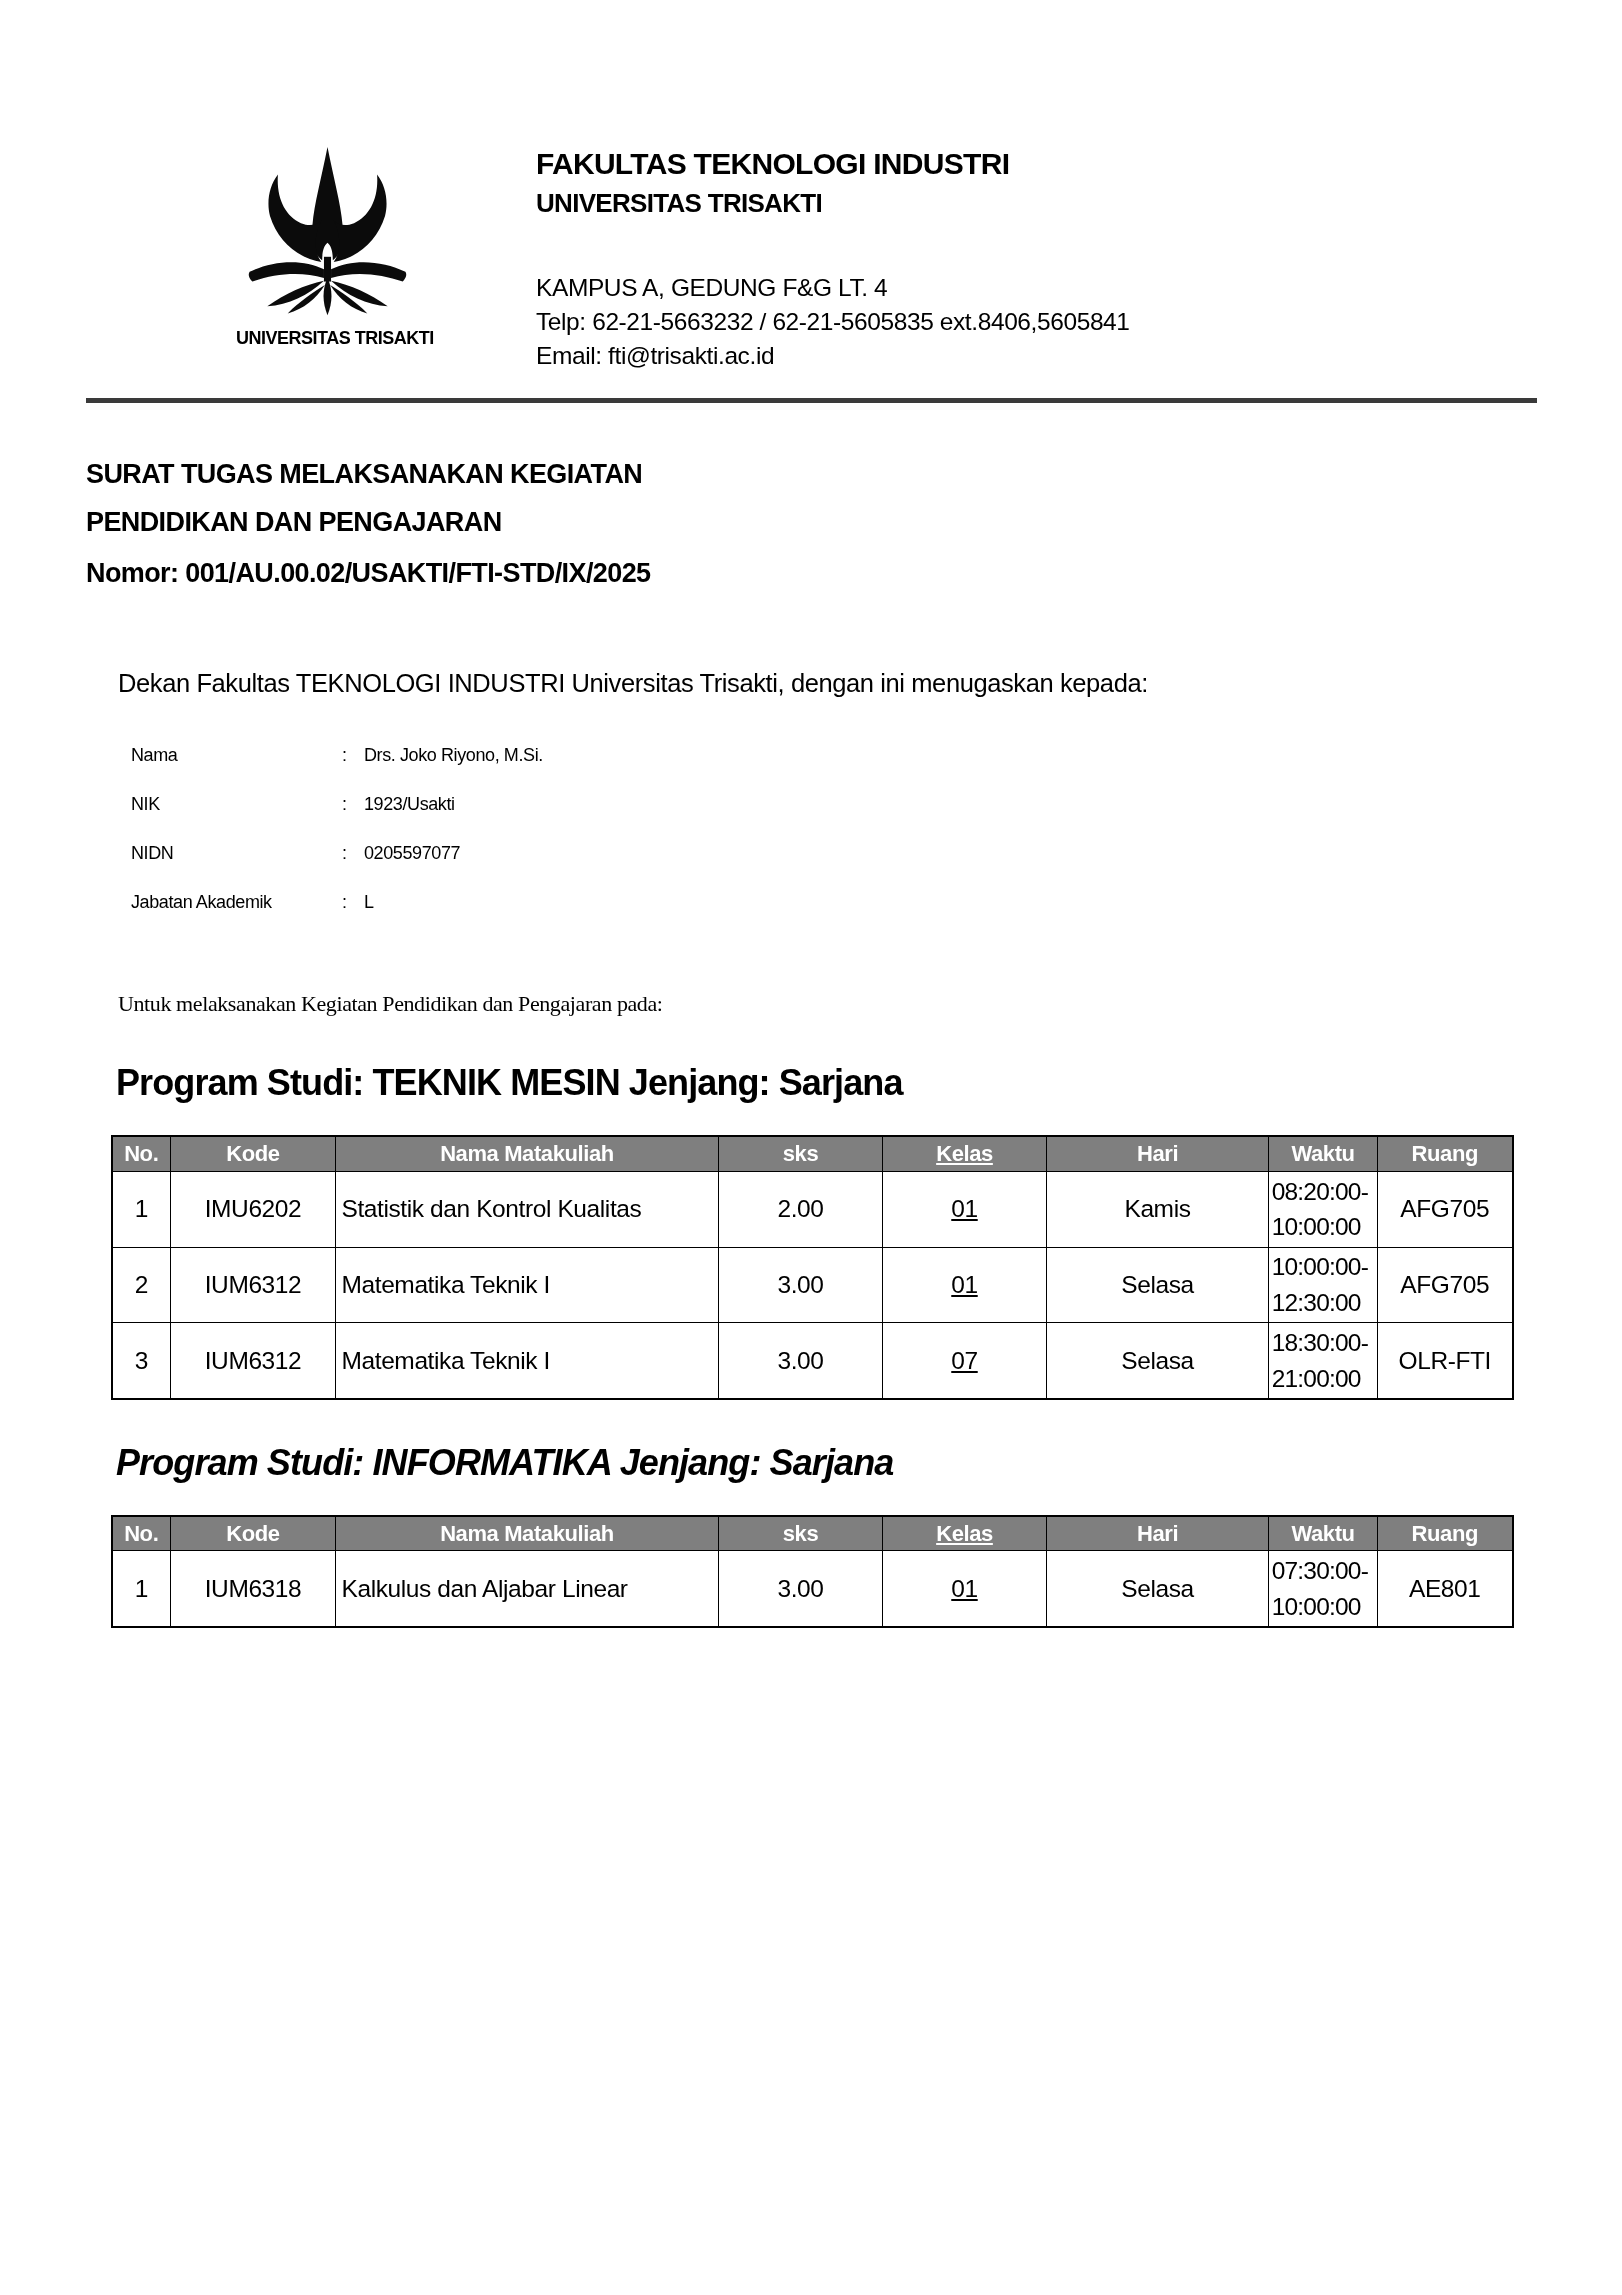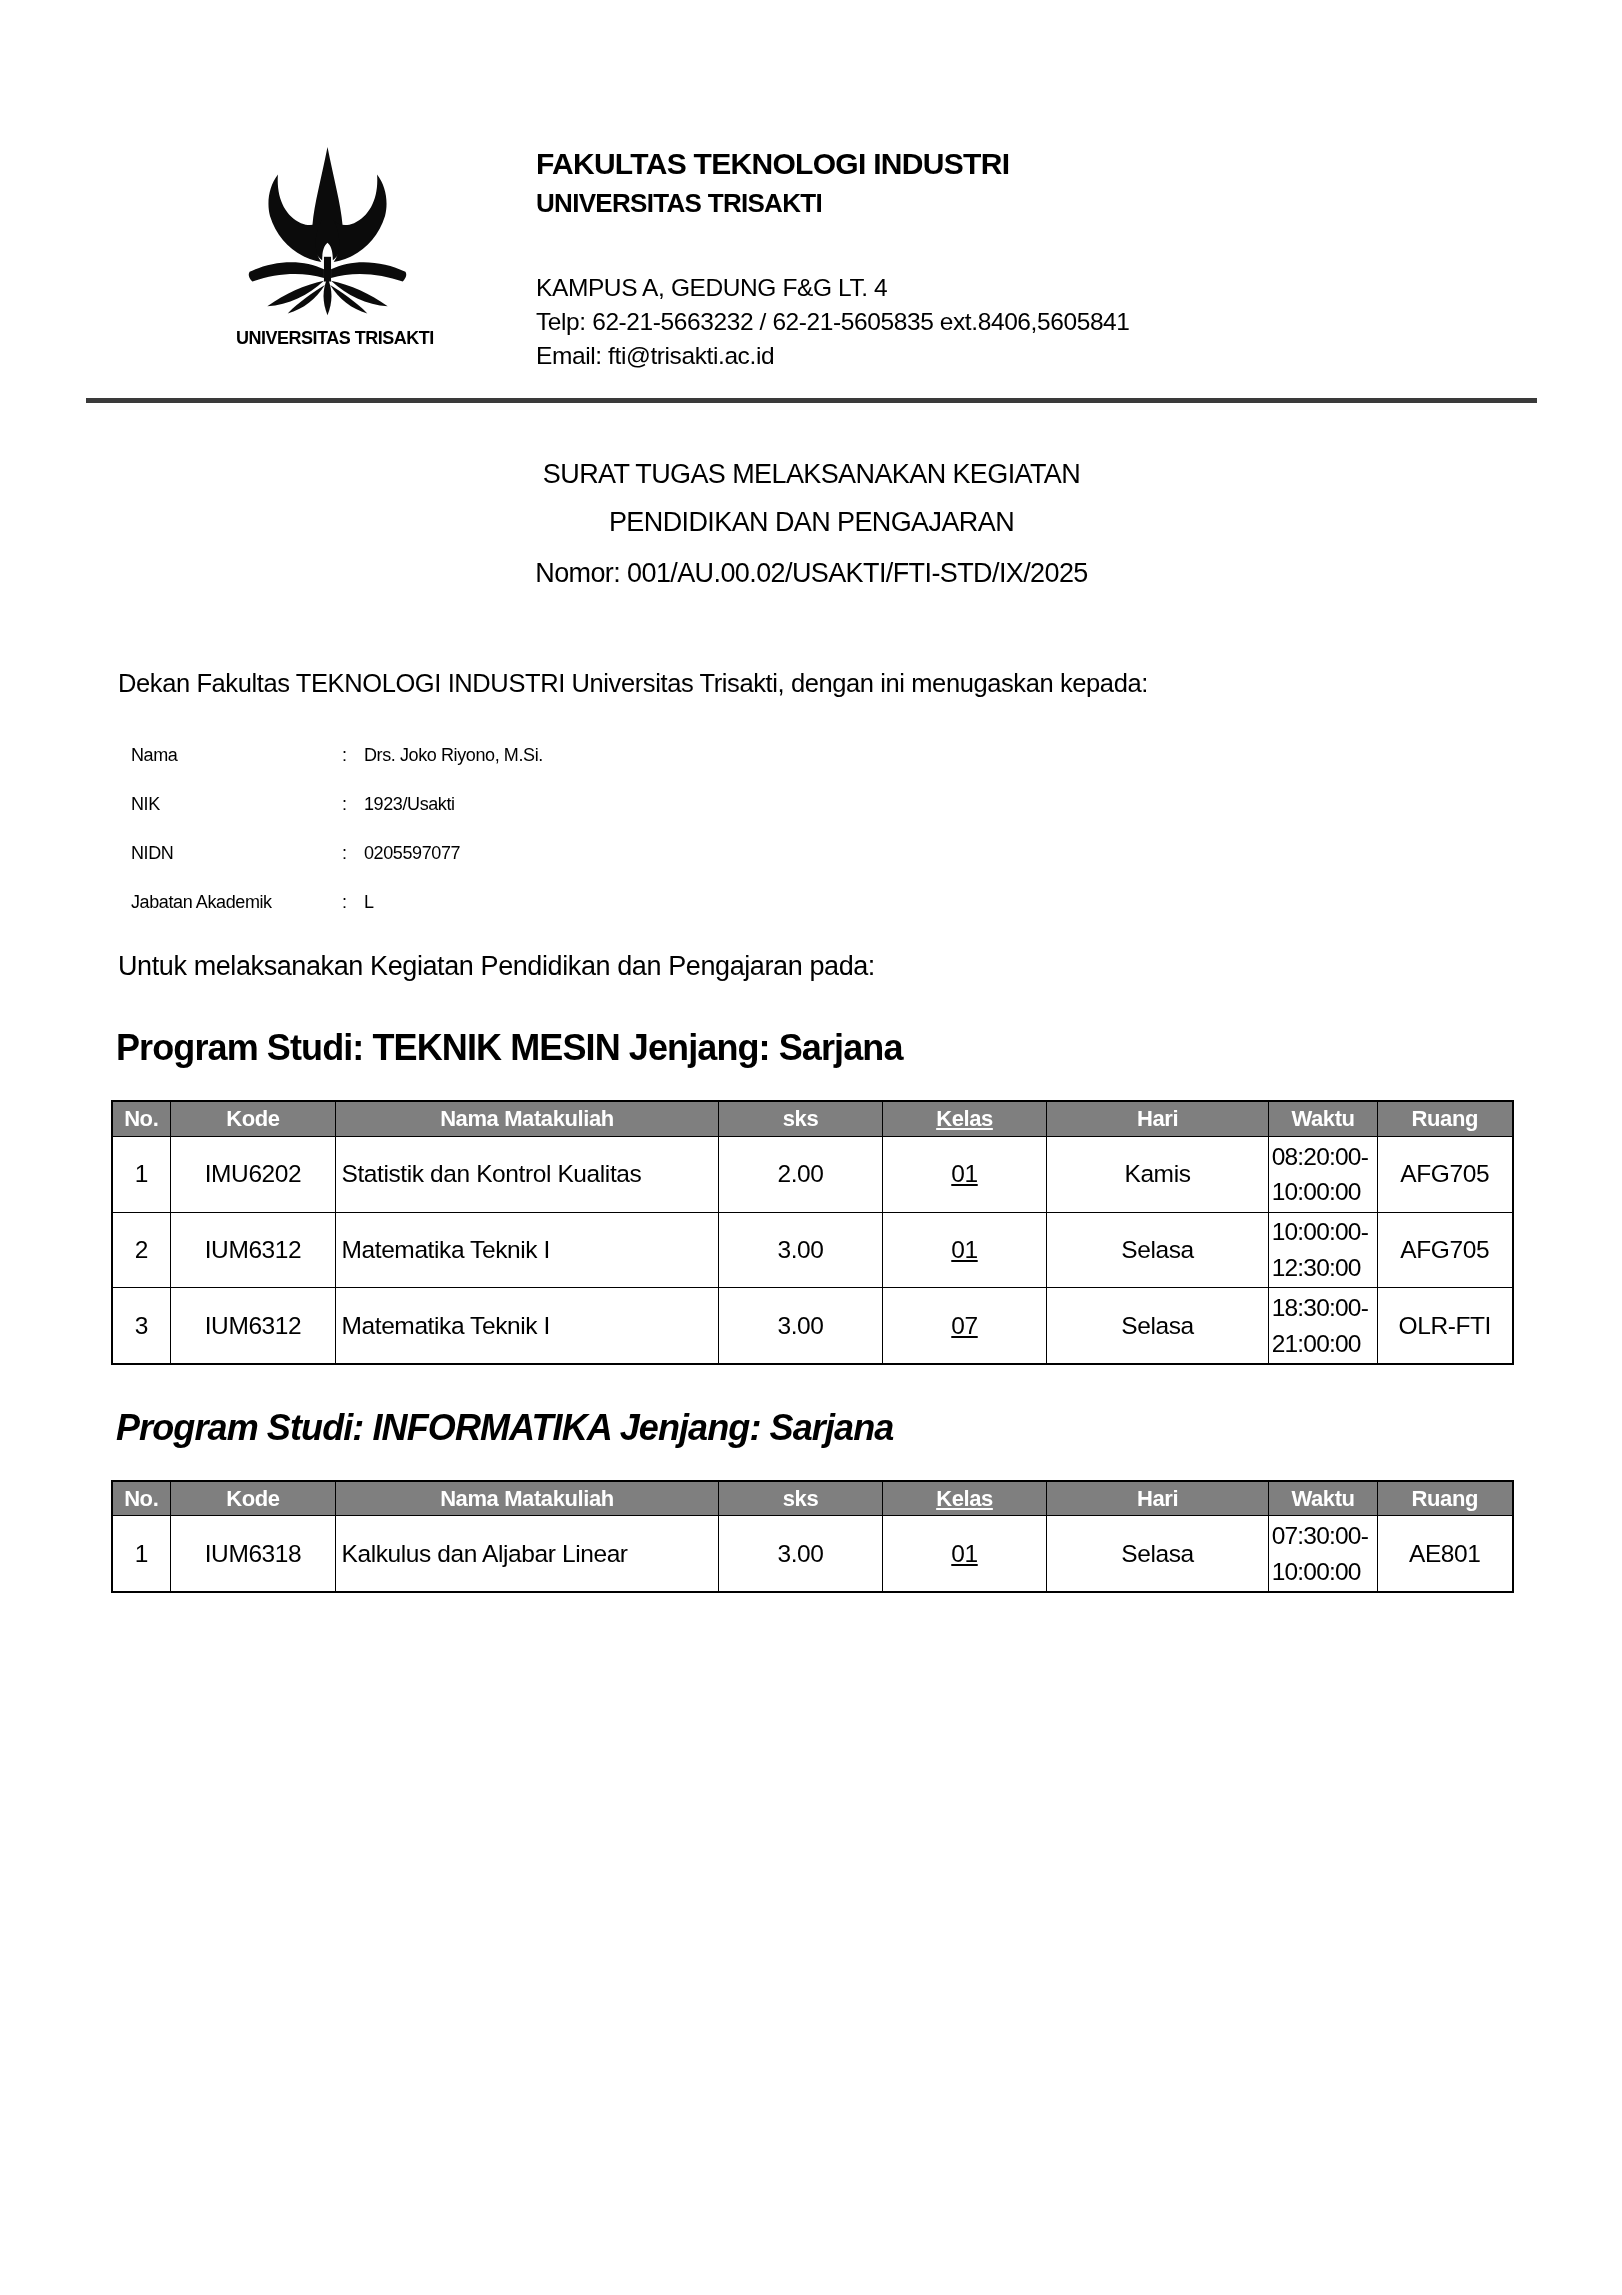--- a/index.html
+++ b/index.html
@@ -34,31 +34,31 @@
   .lh-address div { white-space: nowrap; }
 
   .rule {
     margin-top: 25.5px;
     height: 4.5px;
     background: var(--rule-color, #3a3a3a);
     border: 0;
   }
 
   
-  .title-block { margin-top: 47px; text-align: center; font-weight: normal; }
+  .title-block { margin-top: 47px; font-weight: bold; }
   .title-line   { font-size: 27px; line-height: 48px; letter-spacing: -0.6px; }
   .title-number { font-size: 27px; margin-top: 12.7px; letter-spacing: -0.6px; }
 
   
   .intro { margin: 80px 0 0 32px; font-size: 25.5px; }
   .recipient { margin: 33px 0 0 45px; }
   .info-row { display: flex; font-size: 18px; line-height: 49px; }
   .info-label { width: 211px; flex: 0 0 auto; }
   .info-colon { width: 22px; flex: 0 0 auto; }
-  .assignment { margin: 24px 0 0 32px; font-size: 27px; }
+  .assignment { margin: 64px 0 0 32px; font-size: 22px; font-family: Liberation Serif, serif; }
 
   
   .program-heading {
     margin: 45px 0 0 30px;
     font-size: 36px;
     font-weight: bold;
     letter-spacing: -0.9px;
   }
   .section-2 .program-heading { margin-top: 42px; font-style: italic; }
 

